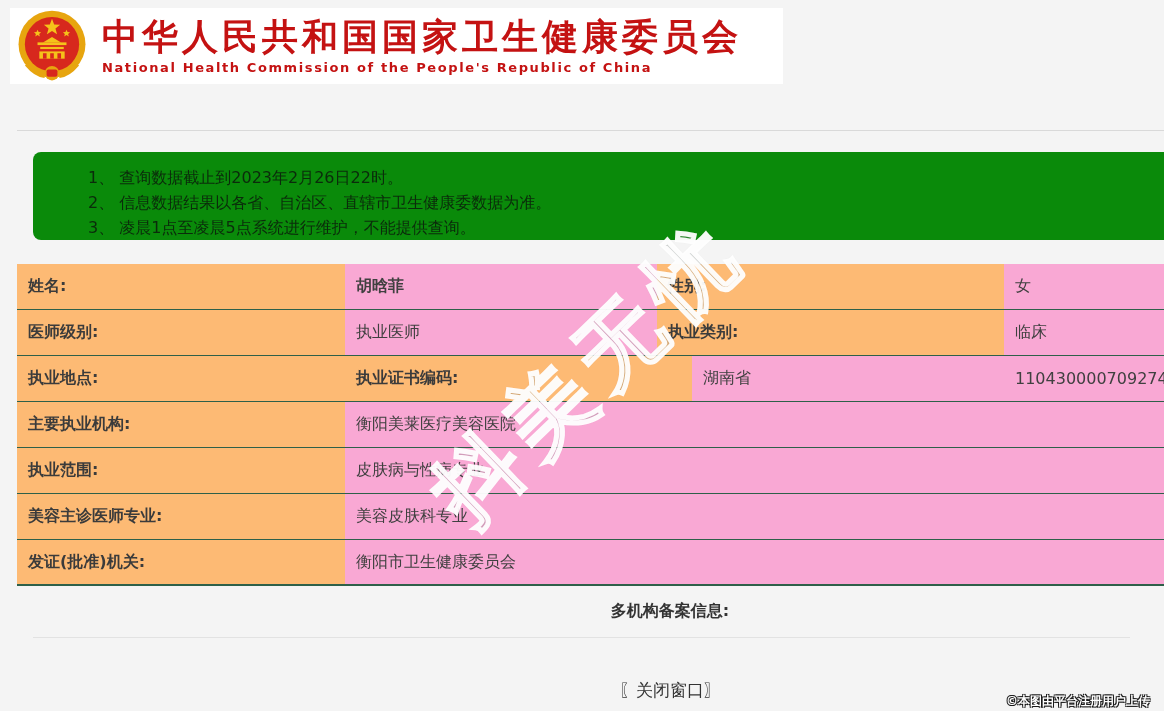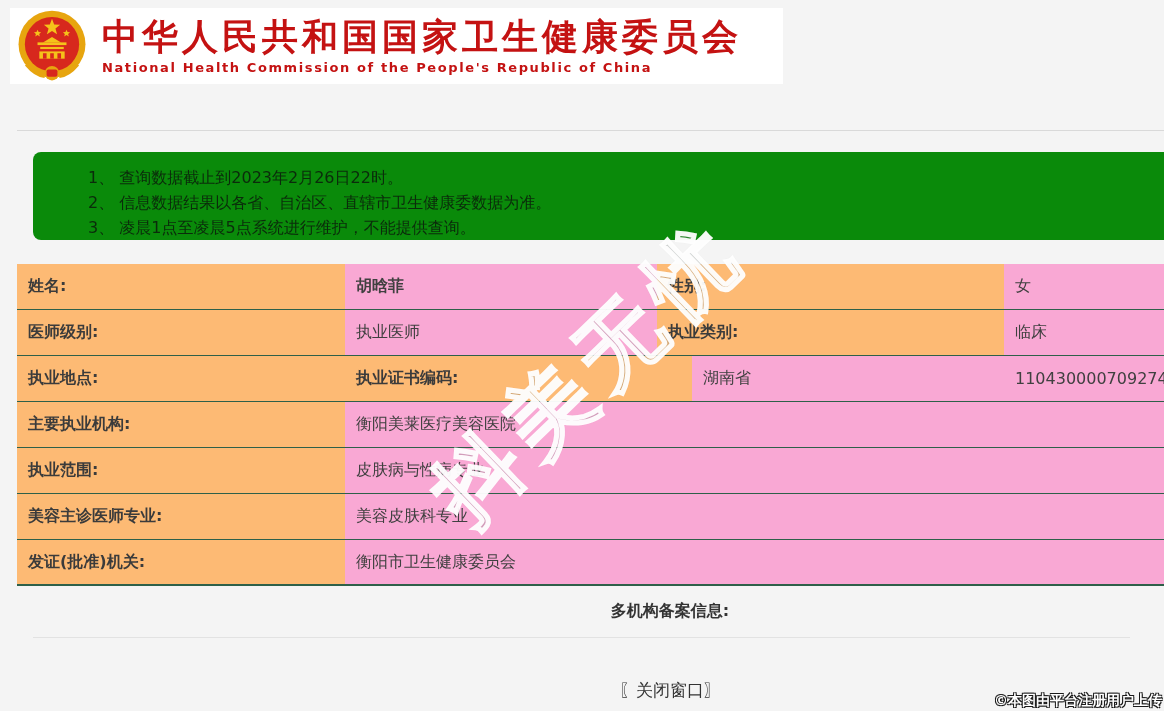--- a/index.html
+++ b/index.html
@@ -83,22 +83,22 @@
   }
   .watermark span {
     font-size:84px; font-weight:bold; letter-spacing:14px; white-space:nowrap;
     color:transparent;
     -webkit-text-stroke:2.5px rgba(255,255,255,0.95);
     text-shadow:0 0 2px rgba(120,130,125,0.30);
   }
 
   
   .copyright {
-    position:absolute; right:2px; bottom:1px; z-index:60;
-    font-size:14px; font-weight:bold; color:#ffffff; white-space:nowrap;
+    position:absolute; right:14px; bottom:1px; z-index:60;
+    font-size:12px; font-weight:bold; color:#ffffff; white-space:nowrap;
     text-shadow:-1px -1px 0 #1a1a1a, 1px -1px 0 #1a1a1a, -1px 1px 0 #1a1a1a, 1px 1px 0 #1a1a1a;
   }
 </style>
 </head>
 <body>
 
 <div class="header-box">
   <svg class="emblem" viewBox="0 0 80 84">
     <circle cx="40" cy="40" r="37" fill="#e7a50f"></circle>
     <circle cx="40" cy="40" r="30" fill="#d7281d"></circle>

